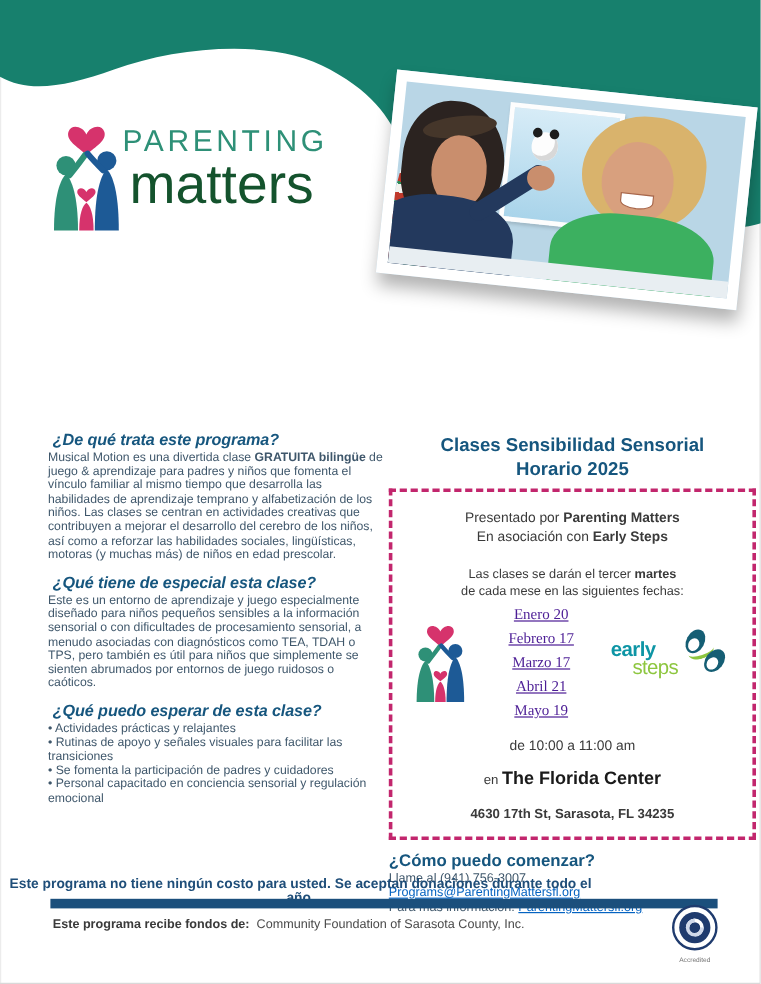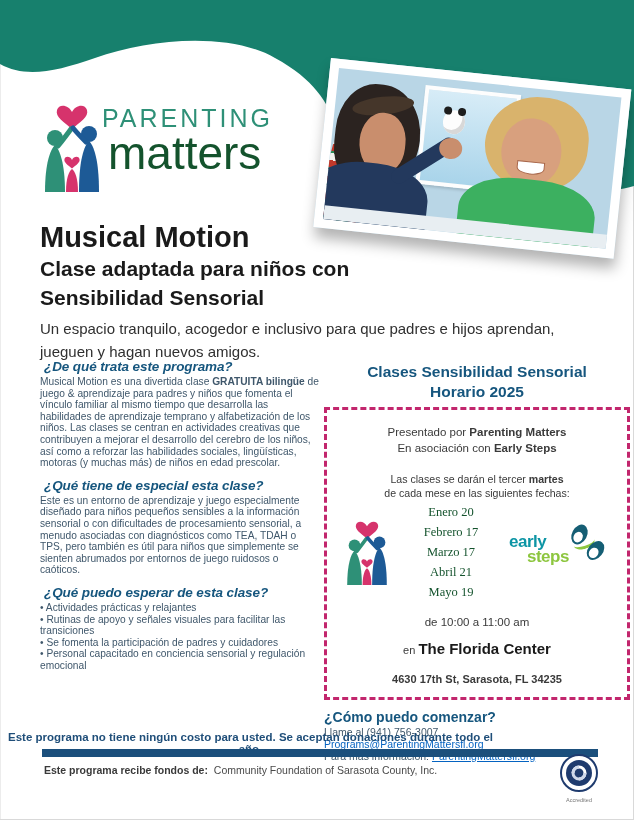--- a/index.html
+++ b/index.html
@@ -52,25 +52,25 @@
   .bullet{font-size:10.2px;line-height:11.6px;}
   .closing{margin-top:9px;font-size:10.2px;line-height:12.5px;}
   
   .rightcol{position:absolute;left:324px;top:362px;width:306px;}
   .sch-head{text-align:center;color:#16567E;font-weight:700;font-size:15.5px;line-height:20px;}
   .sch-box{margin-top:5px;border:3px dashed #C2266D;padding:14px 6px 12px 6px;text-align:center;color:#3a3a3a;}
   .sch-line{font-size:11.5px;line-height:16px;}
   .sch-when{font-size:10.6px;line-height:14px;}
   .sch-gap{height:16px;}
   .sch-row{display:flex;align-items:center;justify-content:center;margin-top:2px;}
-  .dates{font-family:"Liberation Serif",serif;font-size:12.5px;line-height:20px;color:#14532d;width:96px;}
+  .dates{font-family:"Liberation Serif",serif;font-size:12.5px;line-height:20px;color:#4c1d95;width:96px;text-decoration:underline;}
   .pm-small{width:44px;margin-right:14px;}
   .es-logo{position:relative;width:104px;height:52px;margin-left:6px;}
   .es-word1{position:absolute;left:4px;top:6px;font-size:17px;font-weight:700;color:#0D95A5;letter-spacing:-0.5px;}
-  .es-word2{position:absolute;left:22px;top:21px;font-size:17px;font-weight:700;color:#8DC63F;letter-spacing:-0.5px;}
+  .es-word2{position:absolute;left:22px;top:21px;font-size:17px;font-weight:400;color:#8DC63F;letter-spacing:-0.5px;}
   .es-foot{position:absolute;width:15px;height:21px;background:#155E74;border-radius:50%;}
   .es-foot i{position:absolute;left:3px;bottom:2px;width:9px;height:11px;background:#fff;border-radius:50%;}
   .es-foot1{right:22px;top:-2px;transform:rotate(28deg);}
   .es-foot2{right:6px;top:14px;transform:rotate(38deg);}
   .es-swoosh{position:absolute;right:14px;top:10px;width:22px;height:10px;border-bottom:3px solid #8DC63F;border-radius:50%;transform:rotate(-18deg);}
   .sch-time{margin-top:14px;font-size:11.5px;}
   .sch-venue{margin-top:12px;font-size:11px;}
   .sch-venue b{font-size:15px;color:#1a1a1a;}
   .sch-addr{margin-top:16px;font-size:11px;font-weight:700;color:#3a3a3a;}
   
@@ -131,26 +131,20 @@
       <div class="ph-hand"></div>
       <div class="ph-panda"></div>
       <div class="ph-hair-c"></div>
       <div class="ph-face-c"></div>
       <div class="ph-smile"></div>
       <div class="ph-shirt"></div>
       <div class="ph-table"></div>
     </div>
   </div>
 
-  <div class="titles">
-    <div class="t-main">Musical Motion</div>
-    <div class="t-sub">Clase adaptada para niños con</div>
-    <div class="t-sub">Sensibilidad Sensorial</div>
-    <div class="t-intro">Un espacio tranquilo, acogedor e inclusivo para que padres e hijos aprendan, jueguen y hagan nuevos amigos.</div>
-  </div>
 
   <div class="leftcol">
     <h3>¿De qué trata este programa?</h3>
     <p><span>Musical Motion es una divertida clase </span><b>GRATUITA bilingüe</b><span> de juego &amp; aprendizaje para padres y niños que fomenta el vínculo familiar al mismo tiempo que desarrolla las habilidades de aprendizaje temprano y alfabetización de los niños. Las clases se centran en actividades creativas que contribuyen a mejorar el desarrollo del cerebro de los niños, así como a reforzar las habilidades sociales, lingüísticas, motoras (y muchas más) de niños en edad prescolar.</span></p>
 
     <h3>¿Qué tiene de especial esta clase?</h3>
     <p>Este es un entorno de aprendizaje y juego especialmente diseñado para niños pequeños sensibles a la información sensorial o con dificultades de procesamiento sensorial, a menudo asociadas con diagnósticos como TEA, TDAH o TPS, pero también es útil para niños que simplemente se sienten abrumados por entornos de juego ruidosos o caóticos.</p>
 
     <h3>¿Qué puedo esperar de esta clase?</h3>
     <div class="bullet">• Actividades prácticas y relajantes</div>

